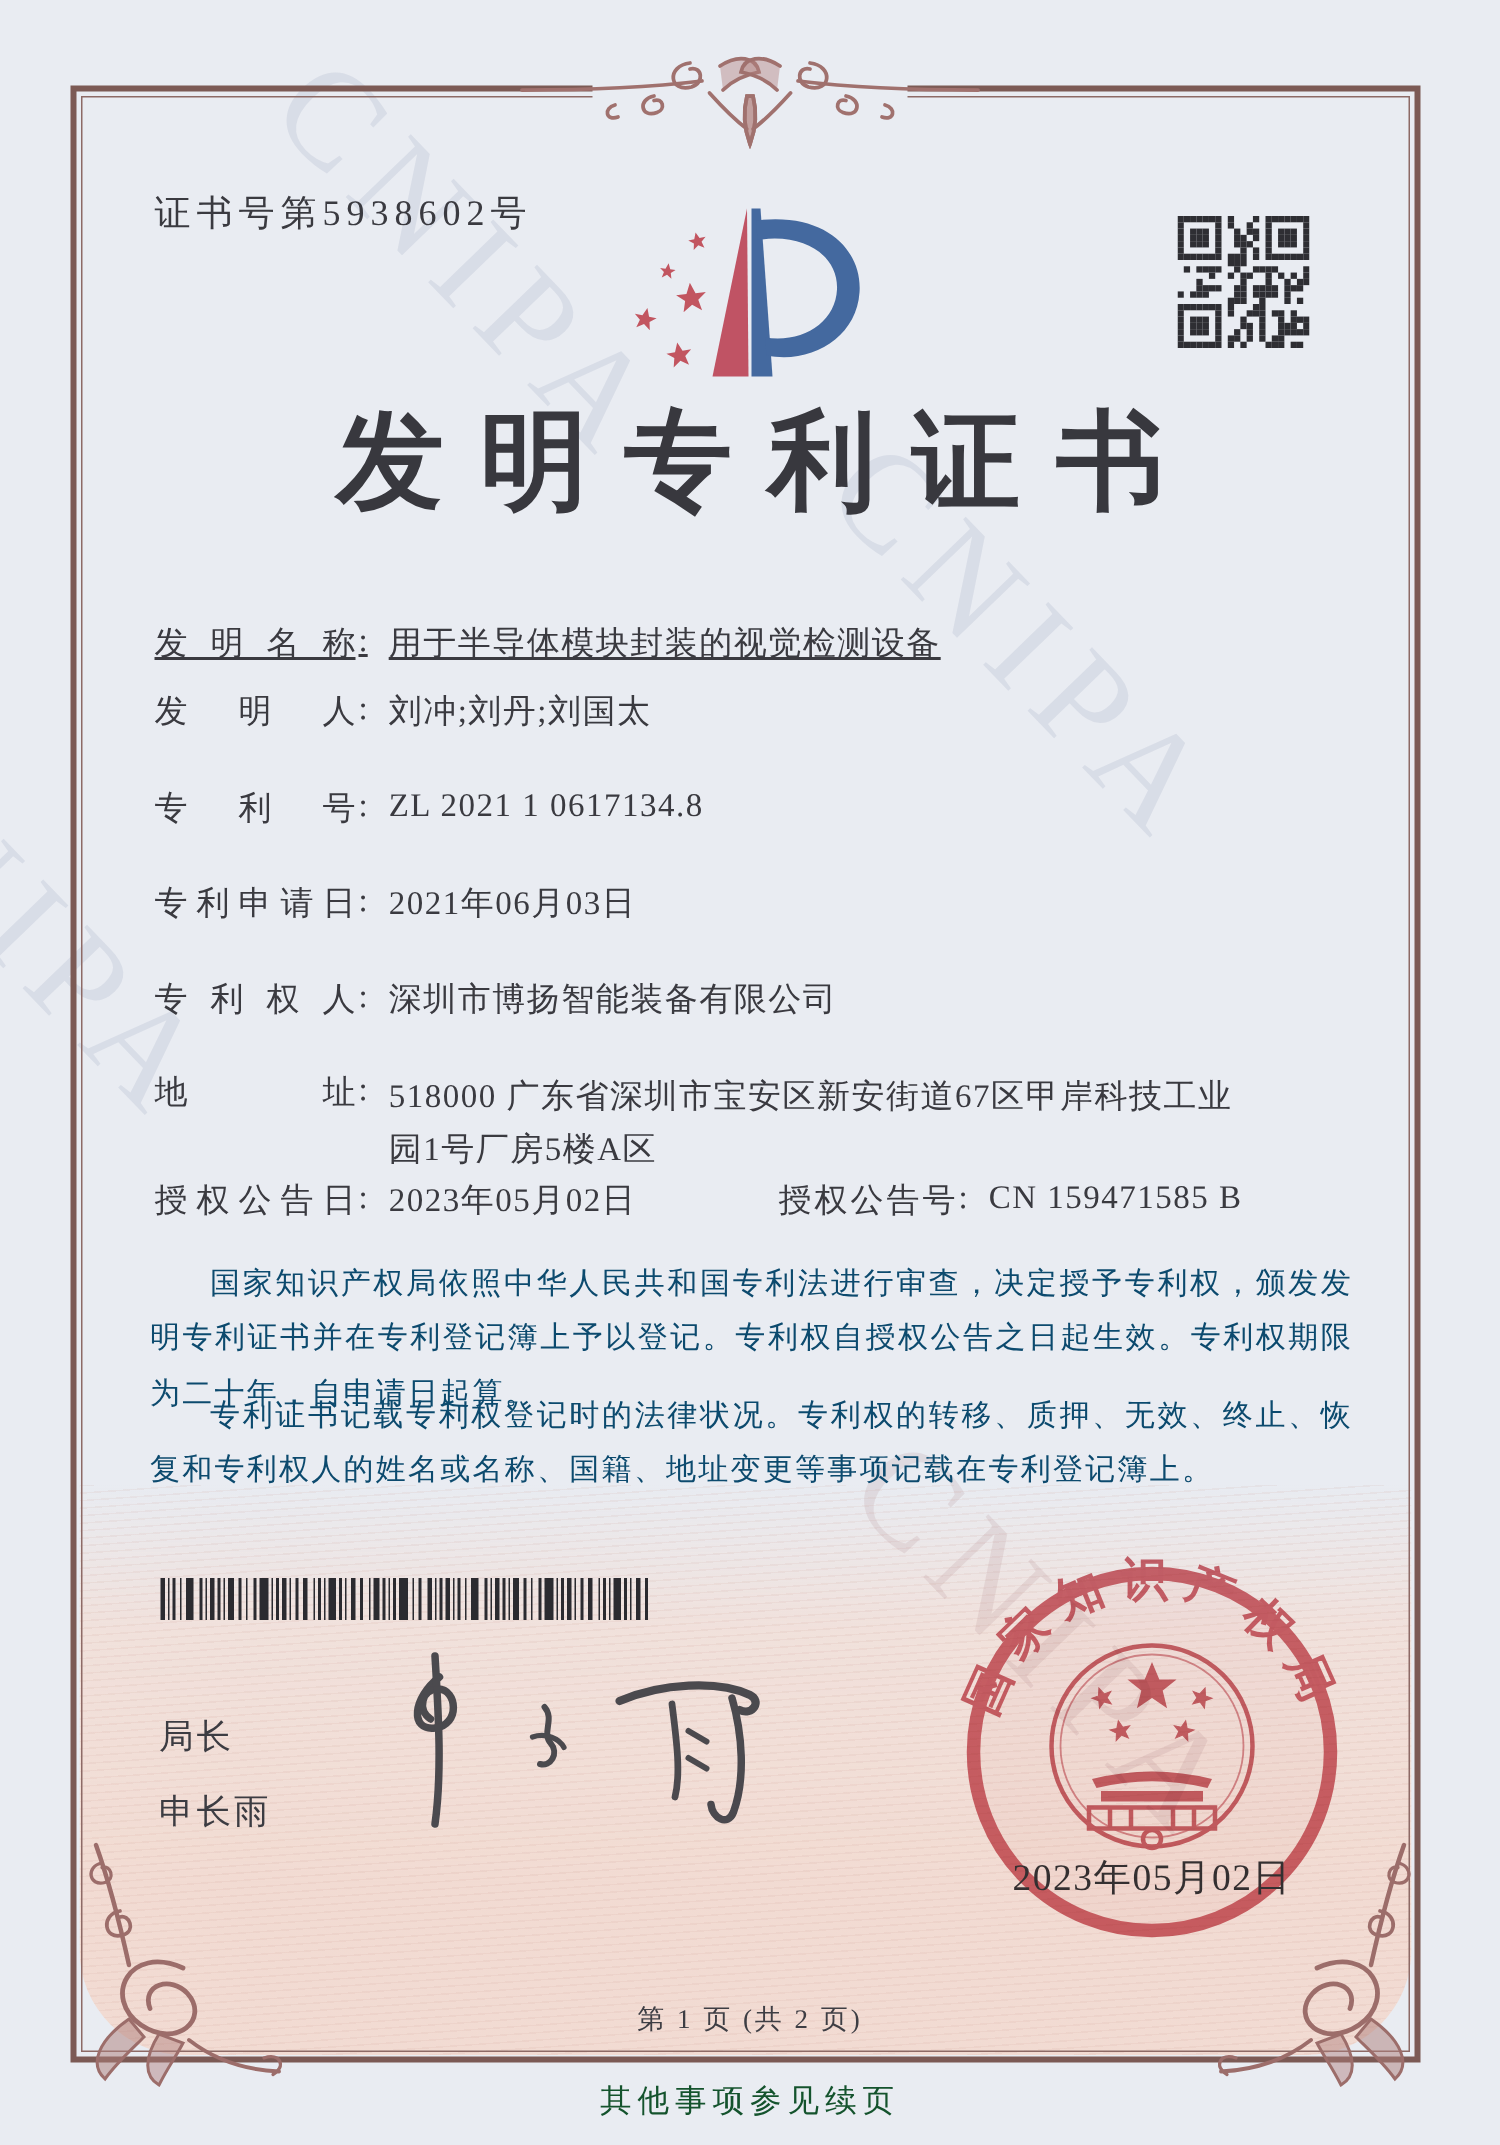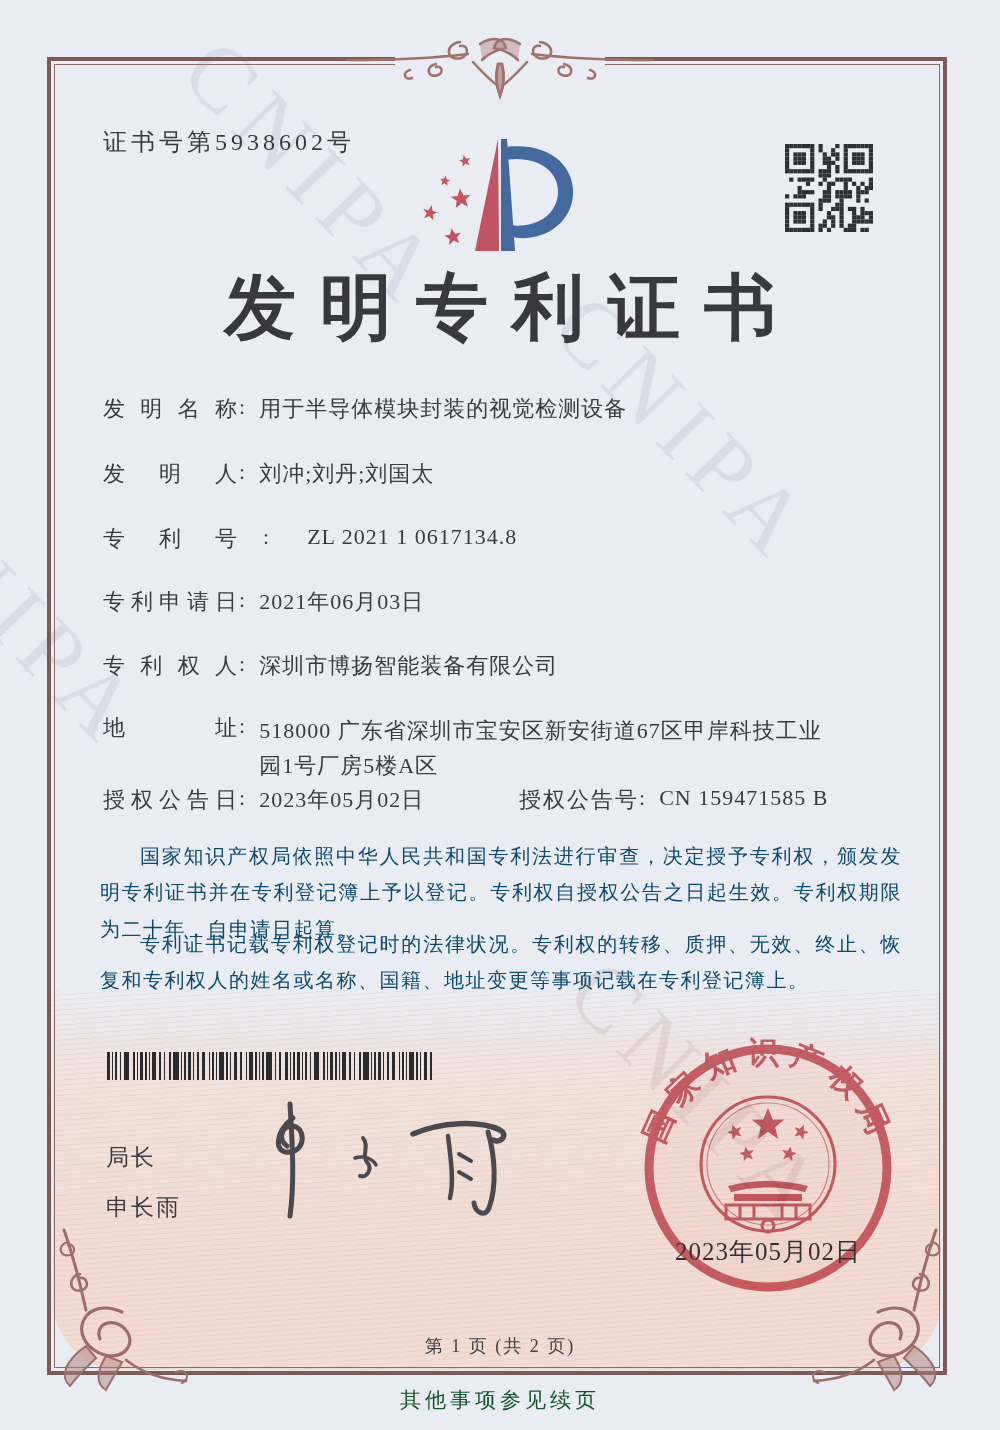--- a/index.html
+++ b/index.html
@@ -378,31 +378,31 @@
       <rect x="83.80952380952381" y="33.523809523809526" width="4.190476190476191" height="4.190476190476191" fill="#2e2e33"></rect>
       <rect x="83.80952380952381" y="37.714285714285715" width="4.190476190476191" height="4.190476190476191" fill="#2e2e33"></rect>
       <rect x="83.80952380952381" y="41.904761904761905" width="4.190476190476191" height="4.190476190476191" fill="#2e2e33"></rect>
       <rect x="83.80952380952381" y="67.04761904761905" width="4.190476190476191" height="4.190476190476191" fill="#2e2e33"></rect>
       <rect x="83.80952380952381" y="71.23809523809524" width="4.190476190476191" height="4.190476190476191" fill="#2e2e33"></rect>
       <rect x="83.80952380952381" y="75.42857142857143" width="4.190476190476191" height="4.190476190476191" fill="#2e2e33"></rect>
     </svg>
 
   <div id="title">发明专利证书</div>
 
-  <div class="frow" style="top:394px;">
+  <div class="frow" style="top:414px;text-decoration:underline;">
     <span class="flabel">发明名称</span>
       <span class="fcolon">:</span>
     <span class="fvalue">用于半导体模块封装的视觉检测设备</span>
   </div>
   <div class="frow" style="top:459px;">
     <span class="flabel">发明人</span>
       <span class="fcolon">:</span>
     <span class="fvalue">刘冲;刘丹;刘国太</span>
   </div>
-  <div class="frow" style="top:524px;gap:24px;">
+  <div class="frow" style="top:524px;">
     <span class="flabel">专利号</span>
       <span class="fcolon">:</span>
     <span class="fvalue">ZL 2021 1 0617134.8</span>
   </div>
   <div class="frow" style="top:587px;">
     <span class="flabel">专利申请日</span>
       <span class="fcolon">:</span>
     <span class="fvalue">2021年06月03日</span>
   </div>
   <div class="frow" style="top:651px;">

